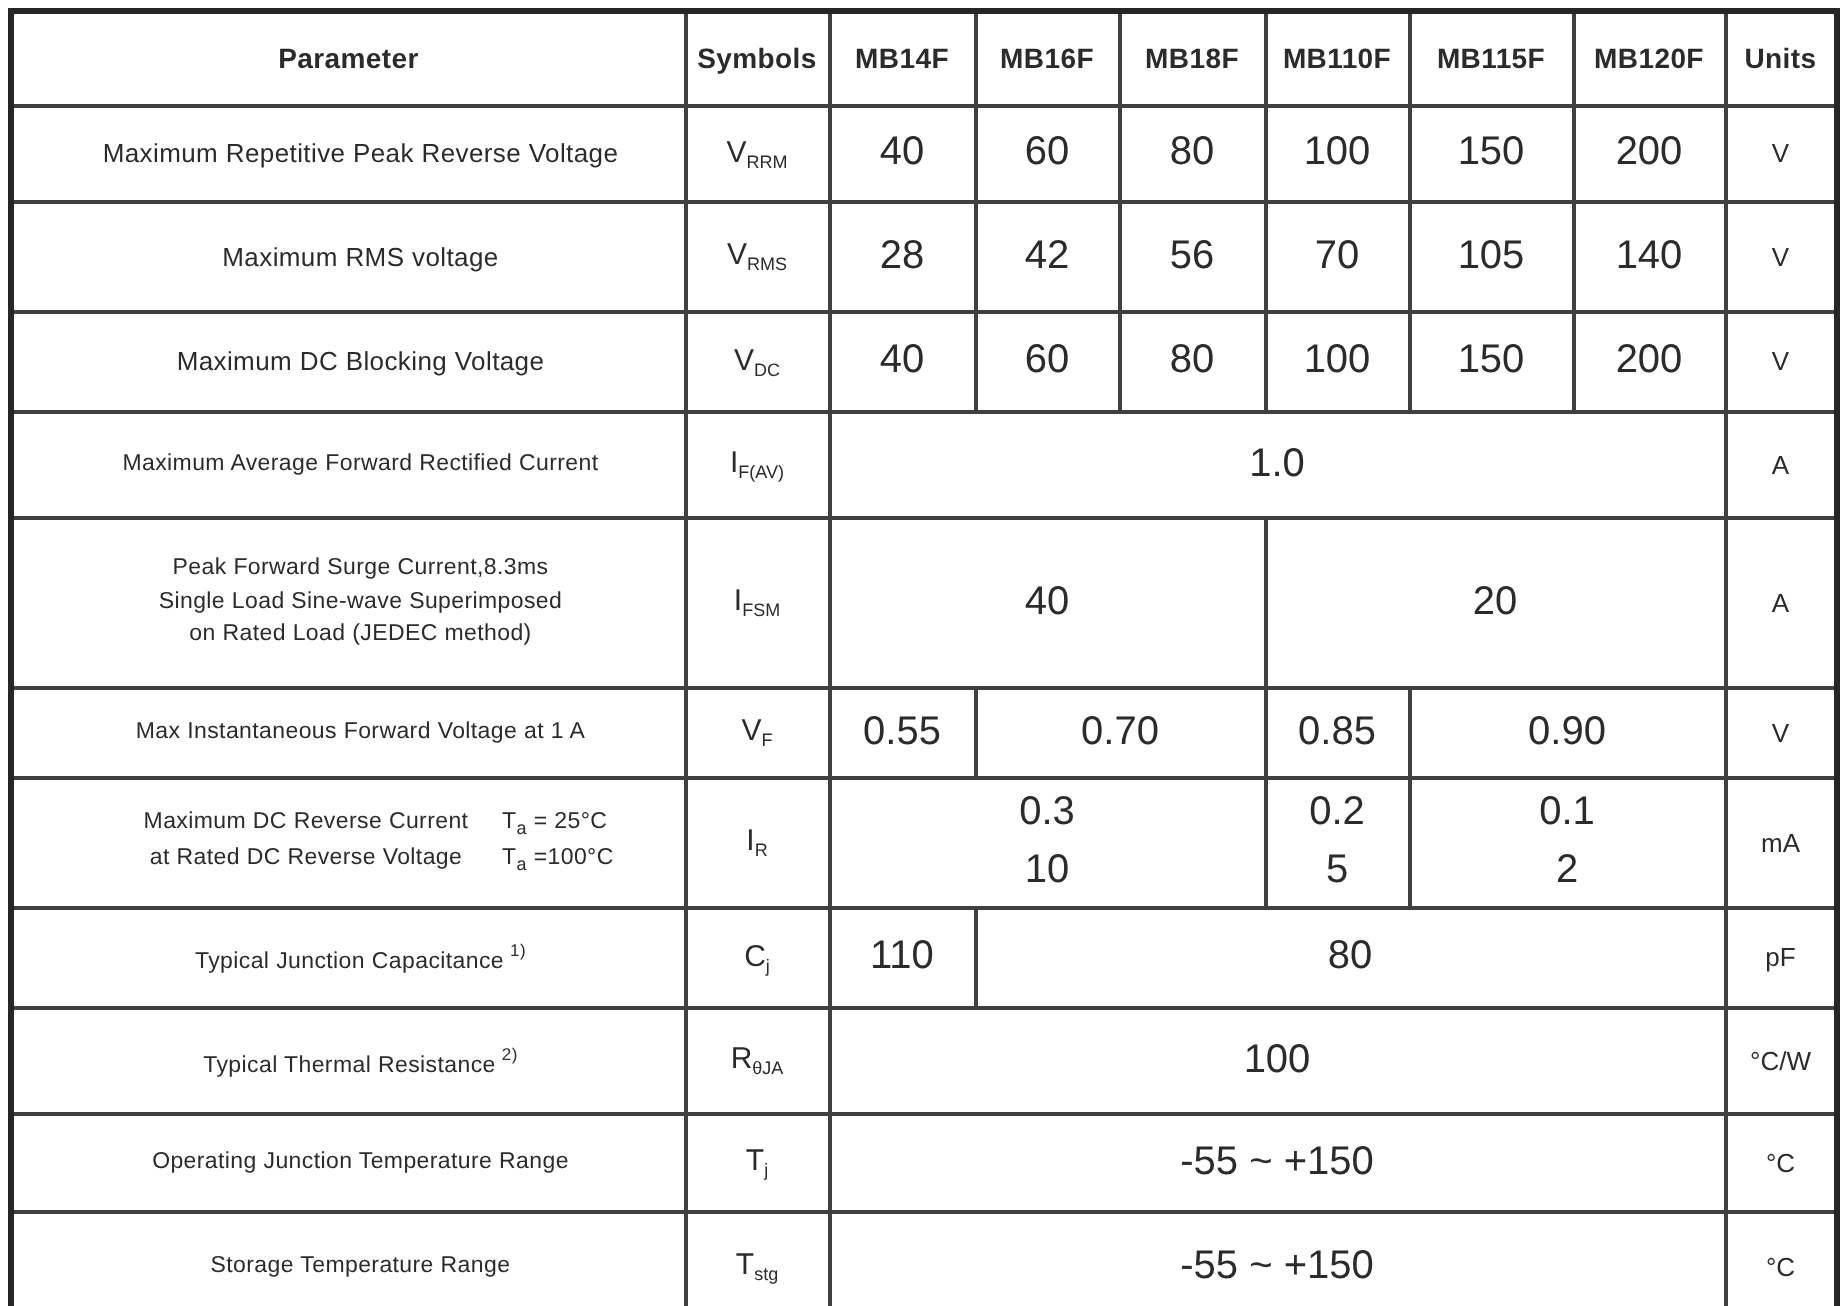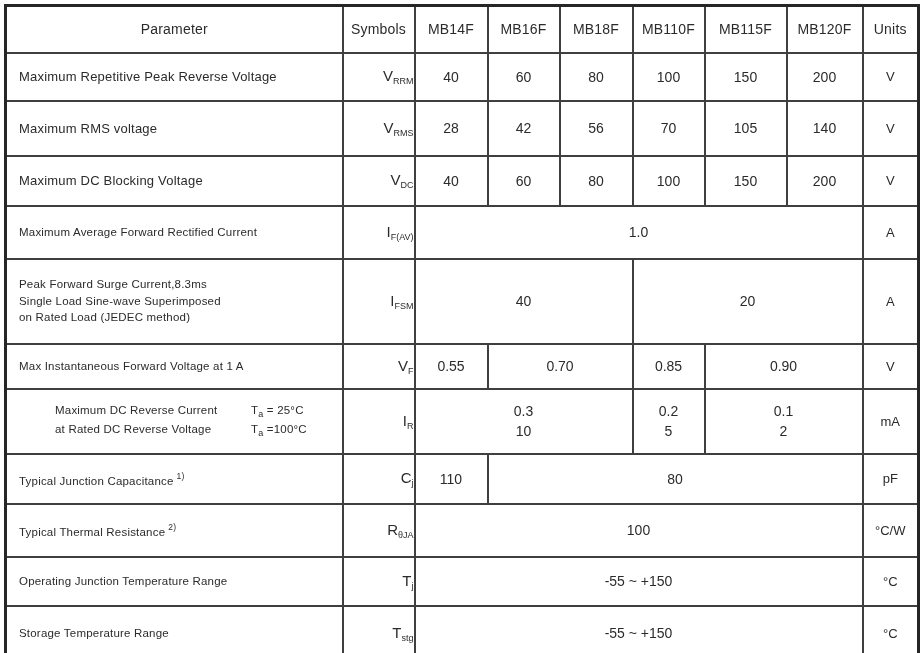--- a/index.html
+++ b/index.html
@@ -16,44 +16,44 @@
     width:915px;
     border:3px solid #262626;
   }
   .spec th, .spec td {
     border:2px solid #3f3f3f;
     vertical-align:middle;
     padding:0;
     overflow:hidden;
   }
   .spec th {
-    font-weight:normal;
+    font-weight:bold;
     font-size:14px;
     text-align:center;
     letter-spacing:0.2px;
   }
   td.param {
-    text-align:left;
+    text-align:center;
     padding-left:12px;
     font-size:13px;
     letter-spacing:0.2px;
   }
   td.param.small { font-size:11.5px; }
   td.param .pline { line-height:1.45; }
   td.sym {
-    text-align:right;
+    text-align:center;
     font-size:15px;
   }
   td.sym sub, .cond sub {
     font-size:9px;
     vertical-align:-3px;
   }
   td.val {
     text-align:center;
-    font-size:14px;
+    font-size:20px;
   }
   td.val .vline { line-height:1.45; }
   td.unit {
     text-align:center;
     font-size:13px;
   }
   sup.note { font-size:8.5px; margin-left:3px; vertical-align:6px; }
   .cond-line { display:flex; align-items:baseline; }
   .cond-text { width:196px; flex:0 0 auto;padding-left:36px; }
   .cond { white-space:pre; }

